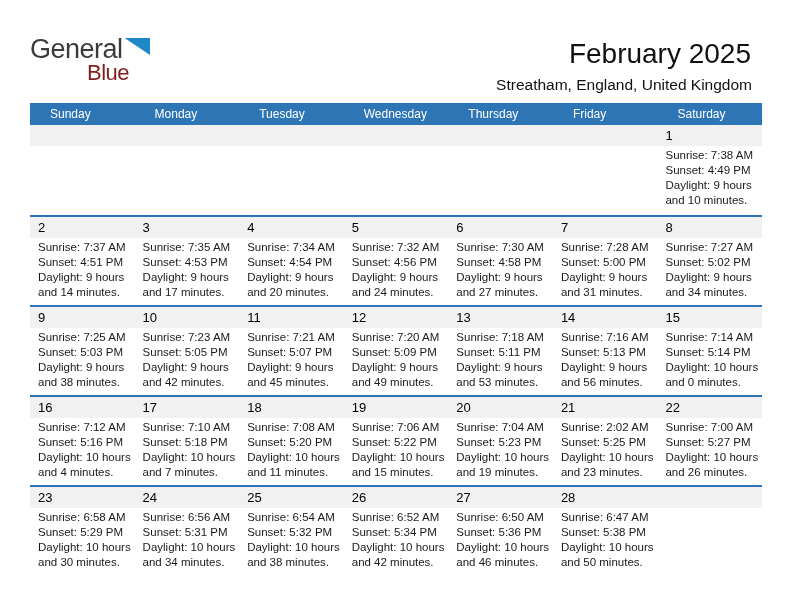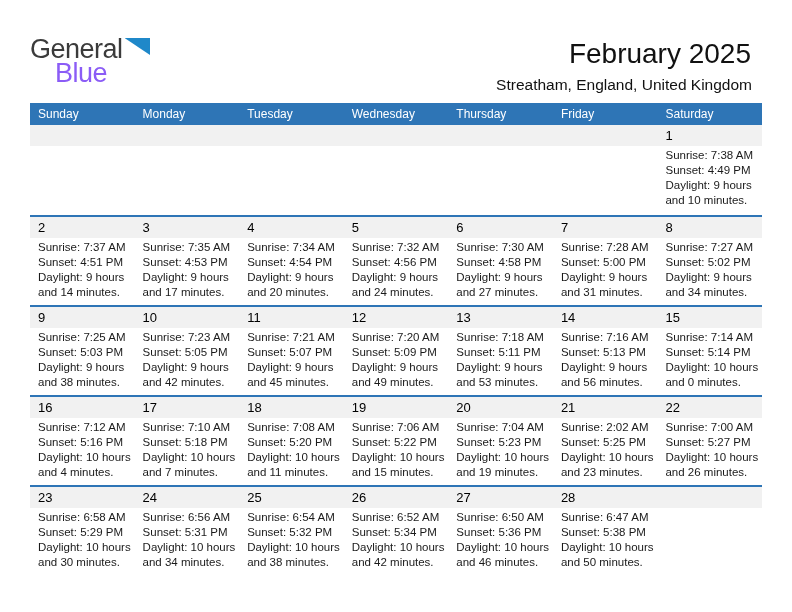--- a/index.html
+++ b/index.html
@@ -18,42 +18,42 @@
   .logo-general {
     font-size: 27px; color: #3b3b3b; letter-spacing: -0.5px;
     line-height: 26px; font-weight: 400;
   }
   .logo-triangle {
     width: 28px; height: 17px; margin-left: 2px; margin-top: 2px;
     background: #1f88c9;
     clip-path: polygon(0 0, 100% 100%, 100% 0);
   }
   .logo-blue {
-    font-size: 27px; color: #8b5cf6; letter-spacing: -0.5px;
-    line-height: 22px; font-weight: 400; margin-left: 25px;
+    font-size: 22px; color: #7f1d1d; letter-spacing: -0.5px;
+    line-height: 22px; font-weight: 400; margin-left: 57px;
   }
 
   
   .month-title {
     position: absolute; top: 38px; right: 41px;
     font-size: 28px; color: #111; font-weight: 400;
   }
   .location-subtitle {
     position: absolute; top: 76px; right: 40px;
     font-size: 15.5px; color: #111; font-weight: 400;
   }
 
   
   .calendar { position: absolute; left: 30px; top: 103px; width: 732px; }
   .weekday-header {
     display: flex; height: 22px; background: #2e75b6;
     align-items: center;
   }
   .weekday-cell {
-    flex: 1; color: #ffffff; font-size: 12px; padding-left: 8px;
+    flex: 1; color: #ffffff; font-size: 12px; padding-left: 20px;
     white-space: nowrap; overflow: hidden;
   }
   .week-row {
     display: flex; height: 90px;
     border-top: 2px solid #2e75b6;
   }
   .week-row:first-of-type { border-top: none; }
   .day-cell { flex: 1; overflow: hidden; }
   .day-num-band {
     height: 21px; background: #f1f1f1;

